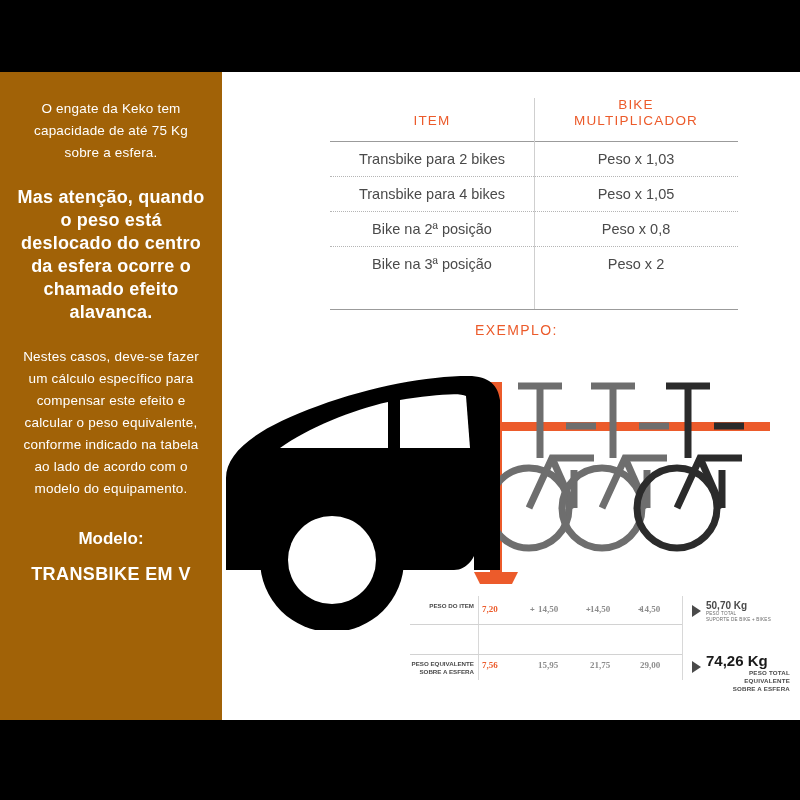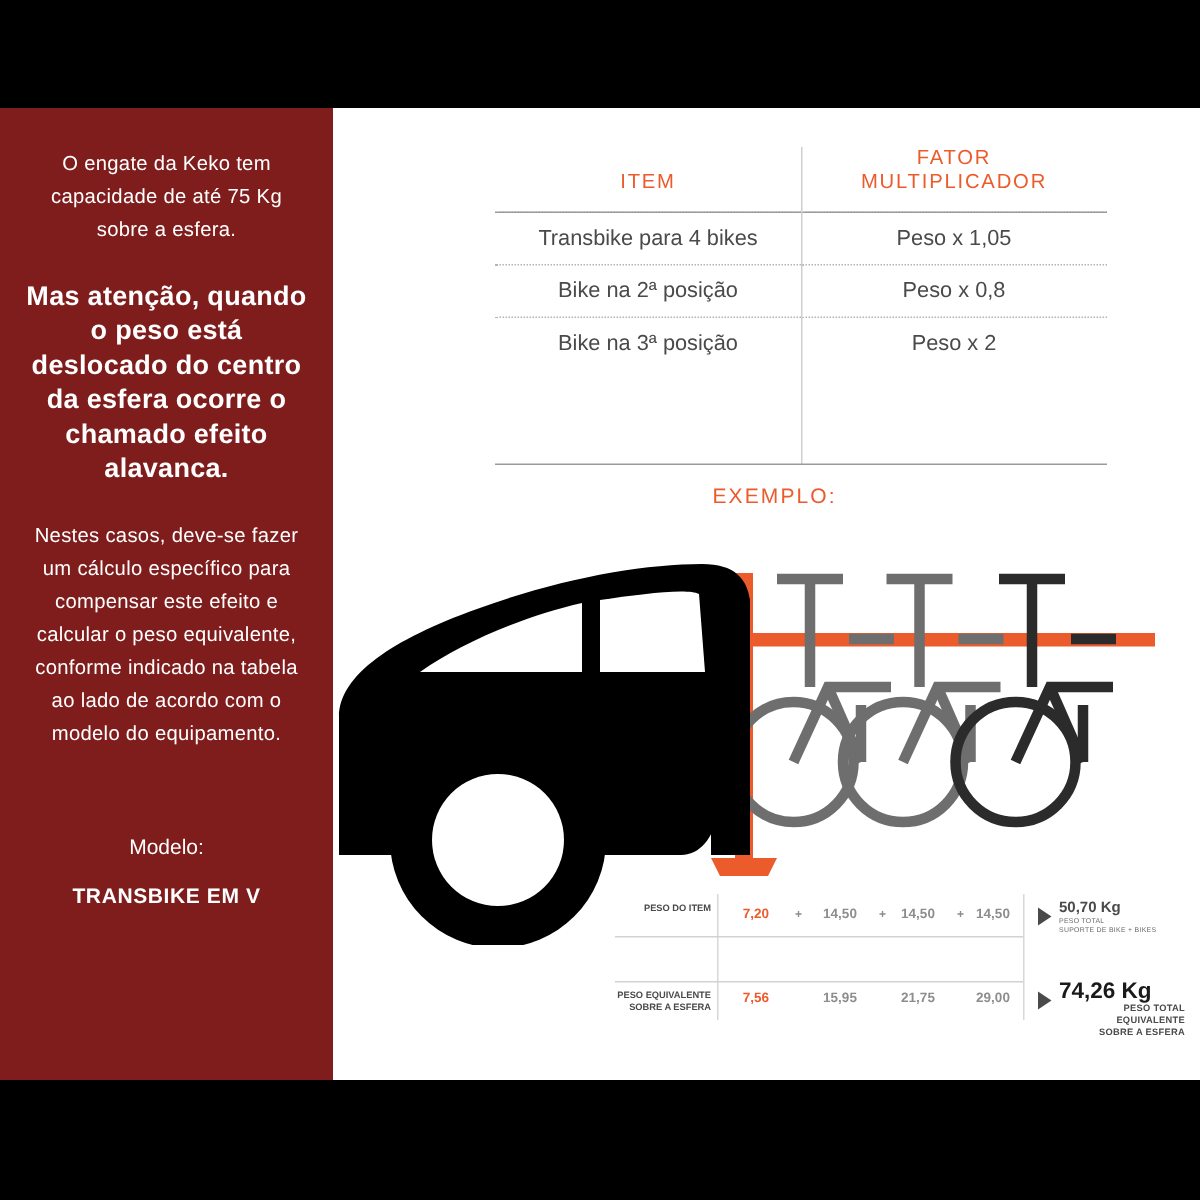--- a/index.html
+++ b/index.html
@@ -28,48 +28,47 @@
     height: 648px;
     background: #ffffff;
   }
   
   .orange-panel {
     position: absolute;
     left: 0;
     top: 72px;
     width: 222px;
     height: 648px;
-    background: #7f1d1d;
+    background: #a16207;
     color: #ffffff;
     box-sizing: border-box;
     padding: 26px 16px 0 16px;
     text-align: center;
   }
   .op-text {
     font-size: 13.5px;
     line-height: 22px;
     font-weight: 300;
     letter-spacing: .2px;
   }
   .op-text.bold {
     font-weight: bold;
     font-size: 18px;
     line-height: 23px;
   }
   .op-gap-1 { height: 22px; }
   .op-gap-2 { height: 22px; }
   .op-gap-3 { height: 28px; }
   .op-model-label {
-    font-size: 14px;
-    font-weight: 400;
+    font-size: 17px;
+    font-weight: 700;
     line-height: 22px;
-    margin-top: 25px;
   }
   .op-model-name {
-    font-size: 14px;
+    font-size: 18px;
     font-weight: bold;
     letter-spacing: .4px;
     margin-top: 14px;
   }
 
   
   .table-wrap {
     position: absolute;
     left: 330px;
     top: 96px;
@@ -168,22 +167,23 @@
     left: 0;
     width: 64px;
     text-align: right;
     font-size: 6.2px;
     font-weight: bold;
     line-height: 8px;
     color: #4a4a4a;
   }
   .cell {
     position: absolute;
-    text-align: center;
+    text-align: left;
     width: 44px;
+    font-family: Liberation Serif, serif;
   }
   .cell .val {
     font-size: 9px;
     font-weight: bold;
   }
   .cell .val.orange { color: #ec5b2b; }
   .cell .val.gray { color: #8d8d8d; }
   .cell .x {
     font-size: 5.5px;
     color: #8d8d8d;
@@ -267,23 +267,27 @@
 
   <div class="table-wrap">
     <div class="hline-top"></div>
     <div class="vline"></div>
     <div class="hline-bottom"></div>
     <table class="factors">
       <tbody>
           <tr class="head-row">
         <th class="col-item">ITEM</th>
         <th class="col-factor">
-          <span>FATOR</span><br>
+          <span>BIKE</span><br>
           <span>MULTIPLICADOR</span>
         </th>
+      </tr>
+      <tr>
+        <td>Transbike para 2 bikes</td>
+        <td>Peso x 1,03</td>
       </tr>
       <tr>
         <td>Transbike para 4 bikes</td>
         <td>Peso x 1,05</td>
       </tr>
       <tr>
         <td>Bike na 2ª posição</td>
         <td>Peso x 0,8</td>
       </tr>
       <tr>

